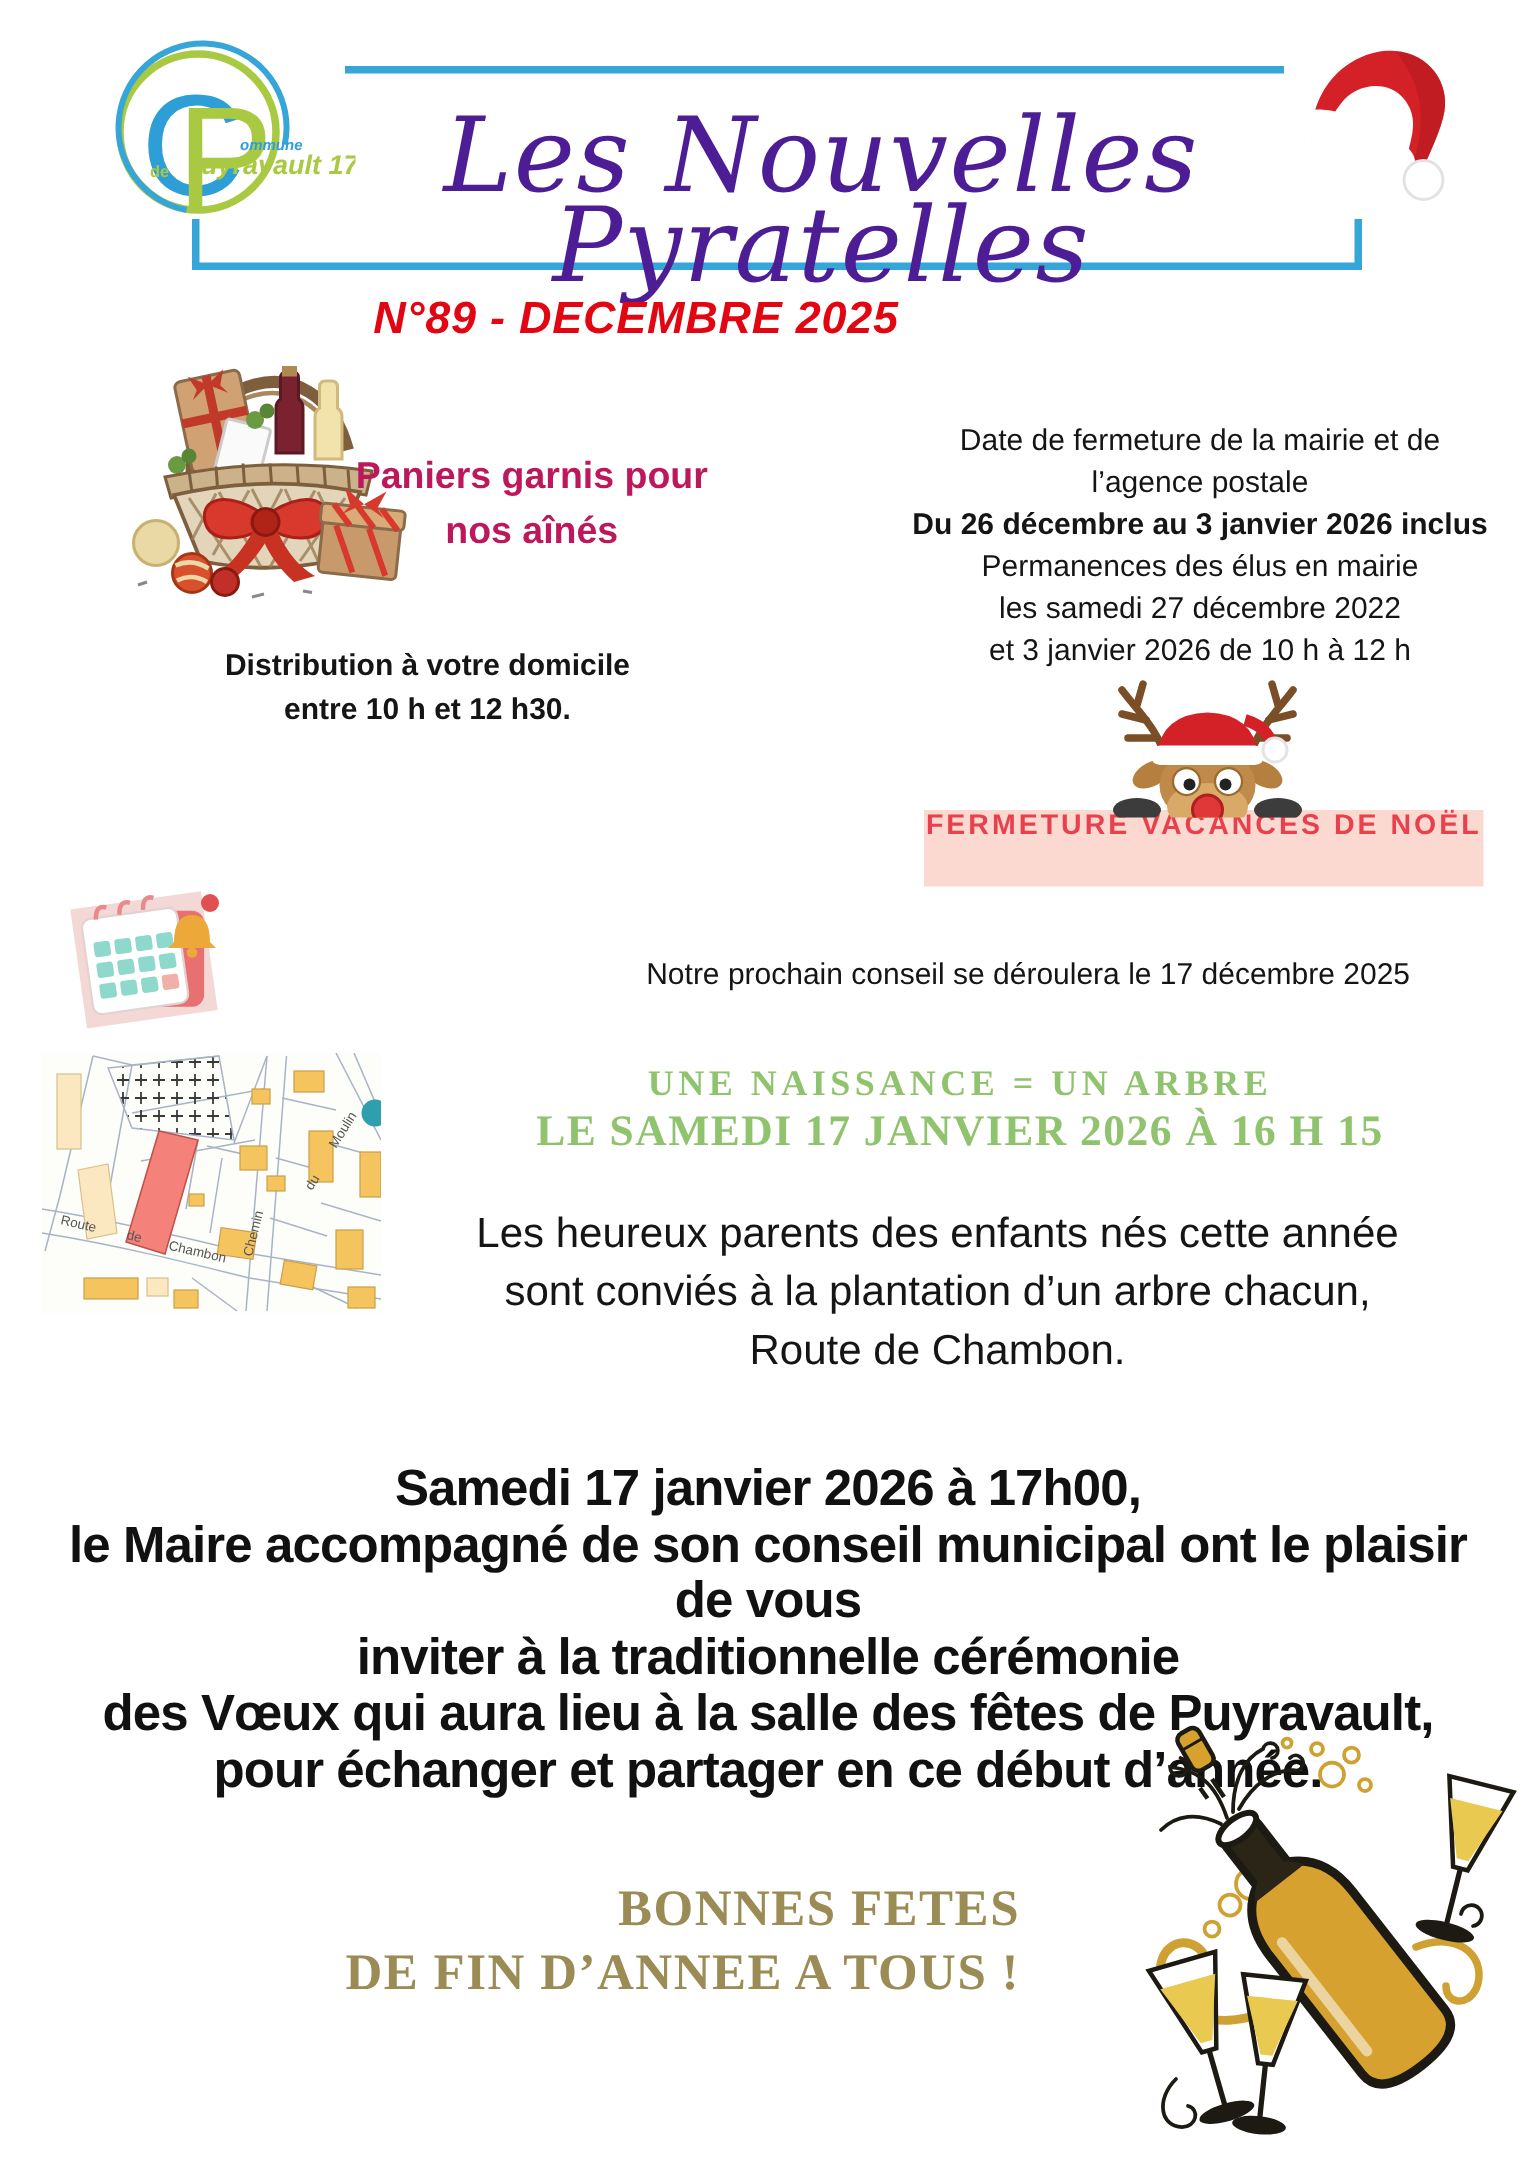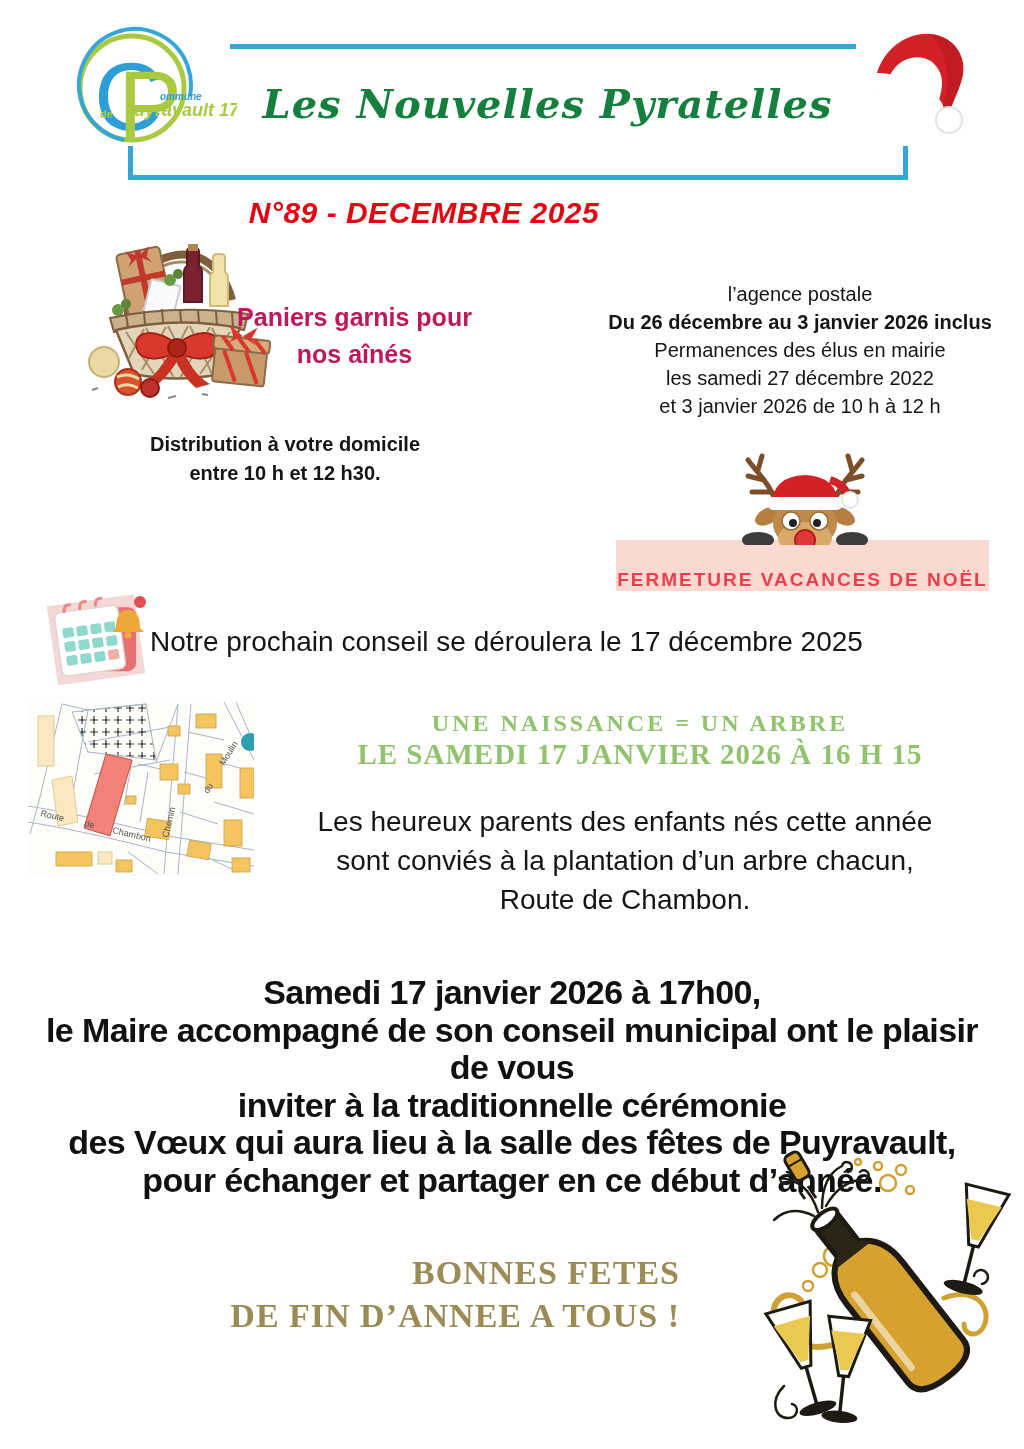--- a/index.html
+++ b/index.html
@@ -4,38 +4,38 @@
 <style>
   html,body{margin:0;padding:0;background:#fff;}
   #page{position:relative;width:1024px;height:1449px;background:#ffffff;overflow:hidden;
         font-family:"Liberation Sans",sans-serif;color:#111;}
   .abs{position:absolute;}
   
   .top-rule{left:230px;top:44px;width:626px;height:5px;background:#36a5d8;}
   .bottom-bracket{left:128px;top:146px;width:770px;height:29px;
       border-left:5px solid #36a5d8;border-right:5px solid #36a5d8;border-bottom:5px solid #36a5d8;}
   .main-title{left:235px;top:74px;width:625px;text-align:center;
-      font-family:"DejaVu Serif",serif;font-style:italic;font-weight:bold;
-      font-size:40px;line-height:60px;color:#15803d;letter-spacing:1px;}
+      font-family:"DejaVu Serif",serif;font-style:italic;font-weight:normal;
+      font-size:69px;line-height:60px;color:#4c1d95;letter-spacing:1px;}
   .issue-title{left:0;top:196px;width:848px;text-align:center;
       font-weight:700;font-style:italic;font-size:30px;color:#e20613;letter-spacing:.5px;}
   
   .paniers-title{left:222px;top:299px;width:265px;text-align:center;
       font-weight:700;font-size:25px;line-height:37px;color:#be185d;}
   .mairie-block{left:585px;top:280px;width:430px;text-align:center;
       font-size:20px;line-height:28px;color:#151515;}
   .mairie-block .b{font-weight:700;}
   .distribution{left:130px;top:430px;width:310px;text-align:center;
       font-weight:700;font-size:20px;line-height:28.5px;color:#151515;}
   .noel-banner{left:616px;top:540px;width:373px;height:51px;background:#fbd9d0;
-      display:flex;align-items:flex-end;justify-content:center;}
+      display:flex;align-items:flex-start;justify-content:center;}
   .noel-banner span{font-weight:700;font-size:19px;letter-spacing:2px;color:#e8414d;white-space:nowrap;}
   
-  .conseil-text{left:150px;top:626px;width:790px;text-align:left;
-      font-size:28px;color:#151515;}
+  .conseil-text{left:150px;top:639px;width:790px;text-align:right;
+      font-size:20px;color:#151515;}
   
   .naissance-h1{left:300px;top:710px;width:680px;text-align:center;
       font-family:"Liberation Serif",serif;font-weight:700;font-size:24px;
       letter-spacing:3px;color:#90c36d;}
   .naissance-h2{left:300px;top:738px;width:680px;text-align:center;
       font-family:"Liberation Serif",serif;font-weight:700;font-size:29px;
       letter-spacing:1px;color:#90c36d;}
   .naissance-body{left:230px;top:802px;width:790px;text-align:center;
       font-size:28px;line-height:39px;color:#151515;}
   
@@ -169,20 +169,21 @@
         </g>
     </svg>
   </div>
 
   <div class="abs paniers-title">
     <div>Paniers garnis pour</div>
     <div>nos aînés</div>
   </div>
 
   <div class="abs mairie-block">
+    <div>Date de fermeture de la mairie et de</div>
     <div>l’agence postale</div>
     <div class="b">Du 26 décembre au 3 janvier 2026 inclus</div>
     <div>Permanences des élus en mairie</div>
     <div>les samedi 27 décembre 2022</div>
     <div>et 3 janvier 2026 de 10 h à 12 h</div>
   </div>
 
   <div class="abs distribution">
     <div>Distribution à votre domicile</div>
     <div>entre 10 h et 12 h30.</div>

